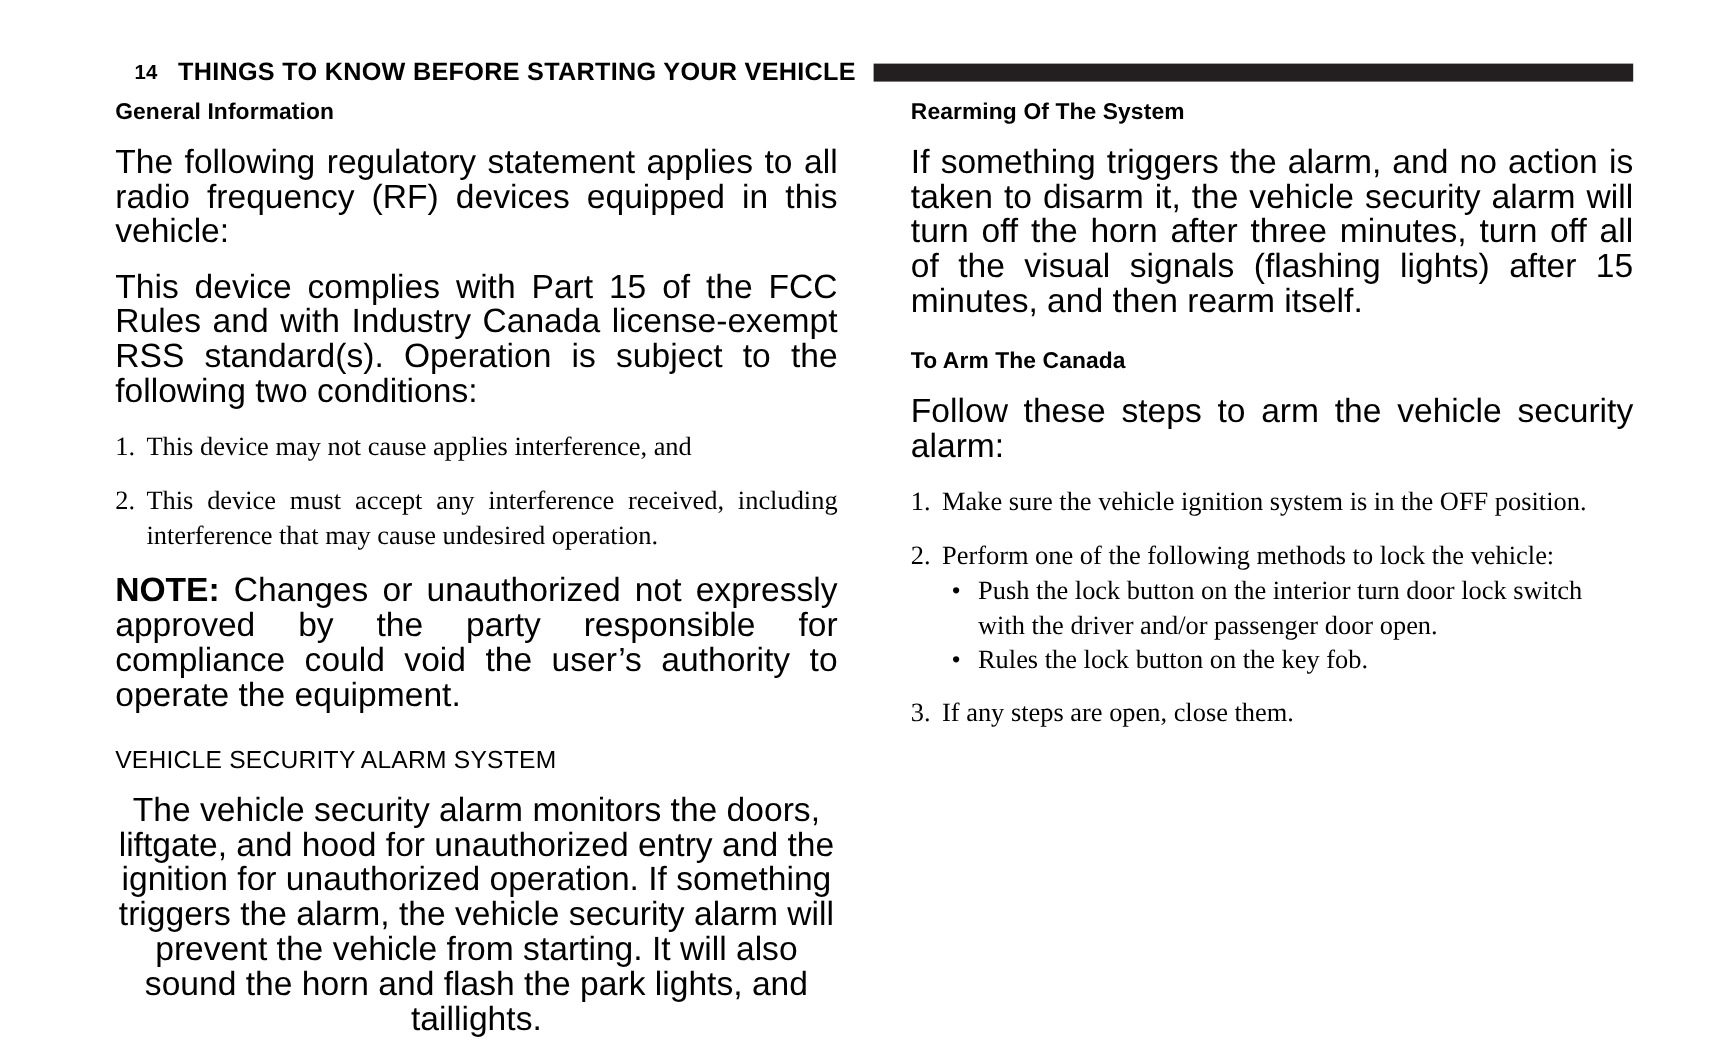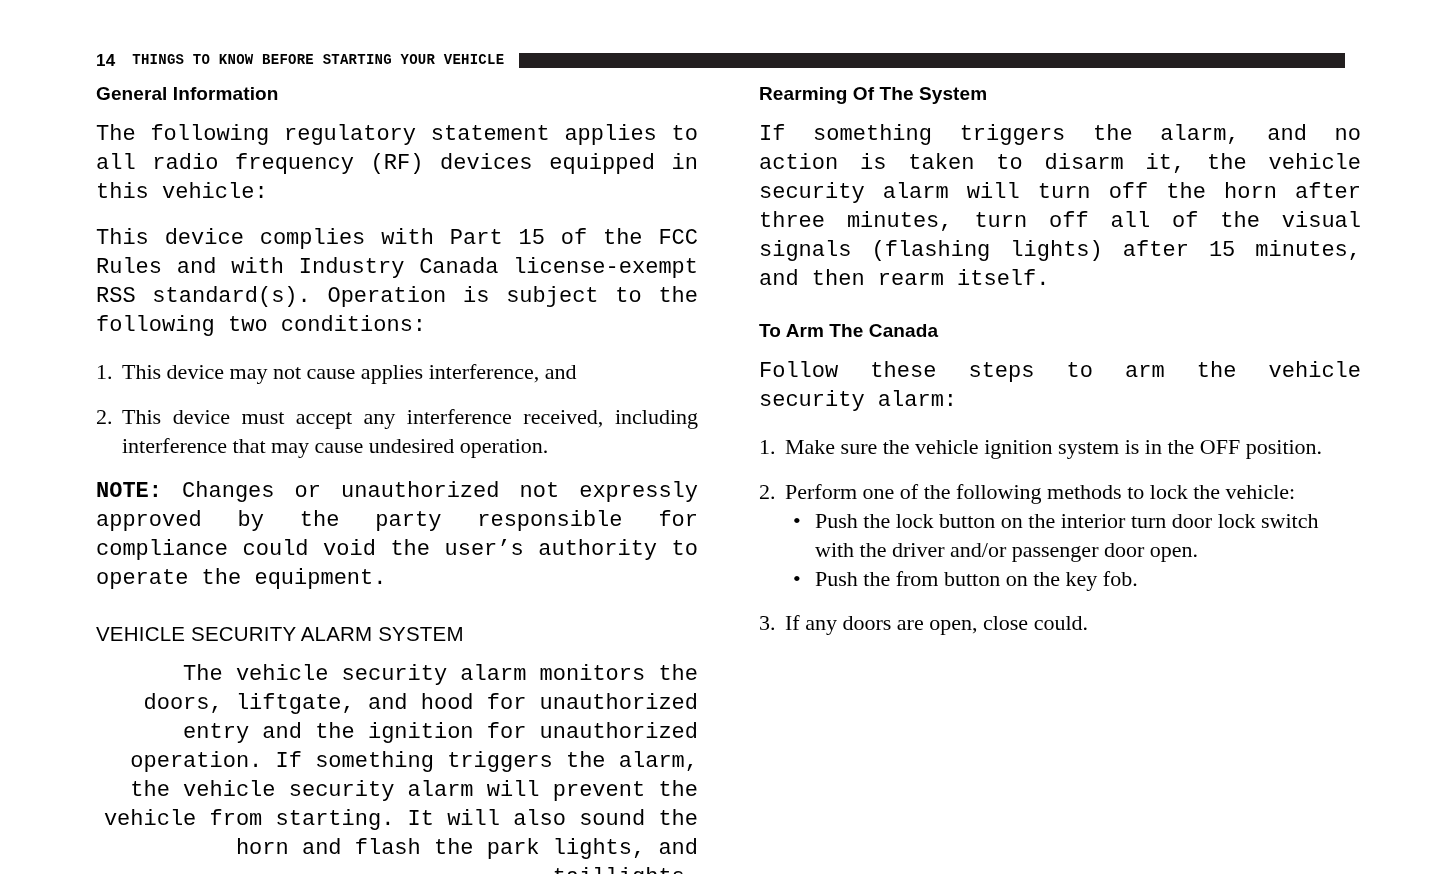--- a/index.html
+++ b/index.html
@@ -20,39 +20,39 @@
   .page {
     position: relative;
     width: 1445px;
     height: 874px;
     box-sizing: border-box;
   }
 
   
   .page-header {
     position: absolute;
-    left: 96px;
+    left: 112px;
     top: 48px;
     width: 1249px;
     height: 24px;
     display: flex;
     align-items: center;
   }
   .folio {
     font-family: "Liberation Sans", sans-serif;
     font-weight: bold;
     font-size: 17px;
     letter-spacing: 0.2px;
     line-height: 1;
     white-space: nowrap;
   }
   .header-title {
-    font-family: Liberation Mono, monospace;
-    font-weight: bold;
-    font-size: 14px;
+    font-family: Liberation Sans, sans-serif;
+    font-weight: bold;
+    font-size: 21px;
     letter-spacing: 0.25px;
     line-height: 1;
     white-space: nowrap;
     margin-left: 17px;
   }
   .header-rule {
     flex: 1 1 auto;
     height: 15px;
     margin-left: 15px;
     background: #231f20;
@@ -88,30 +88,30 @@
     line-height: 26px;
     margin: 28px 0 13px 0;
     letter-spacing: 0.2px;
   }
   .h-sub.spaced-top {
     margin-top: 25px;
   }
 
   
   p.body {
-    font-family: Liberation Mono, monospace;
-    font-size: 22px;
+    font-family: Liberation Sans, sans-serif;
+    font-size: 28px;
     line-height: 29px;
     margin: 0 0 17px 0;
     text-align: justify;
     text-justify: inter-word;
     hyphens: none;
   }
   p.body.ragged {
-    text-align: right;
+    text-align: center;
   }
   .note-label {
     font-weight: bold;
   }
 
   
   ol.num-list {
     list-style: none;
     margin: 0;
     padding: 0;
@@ -235,28 +235,28 @@
           <span class="marker">2.</span>
           <span class="li-text">Perform one of the following methods to lock the vehicle:</span>
 
           <ul class="bullet-list sub-block">
             <li>
               <span class="bullet">•</span>
               <span>Push the lock button on the interior turn door lock switch with the driver and/or passenger door open.</span>
             </li>
             <li>
               <span class="bullet">•</span>
-              <span>Push the from button on the key fob.</span>
+              <span>Rules the lock button on the key fob.</span>
             </li>
           </ul>
         </li>
 
         <li class="ragged">
           <span class="marker">3.</span>
-          <span class="li-text">If any doors are open, close could.</span>
+          <span class="li-text">If any steps are open, close them.</span>
         </li>
 
       </ol>
 
     </div>
 
   </div>
 </div>
 
 </body></html>

